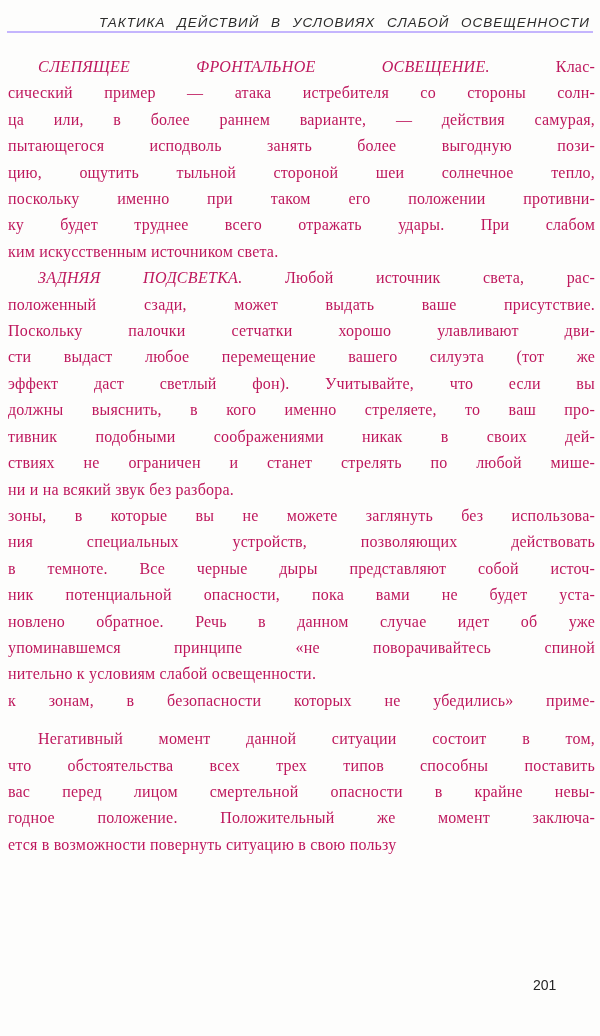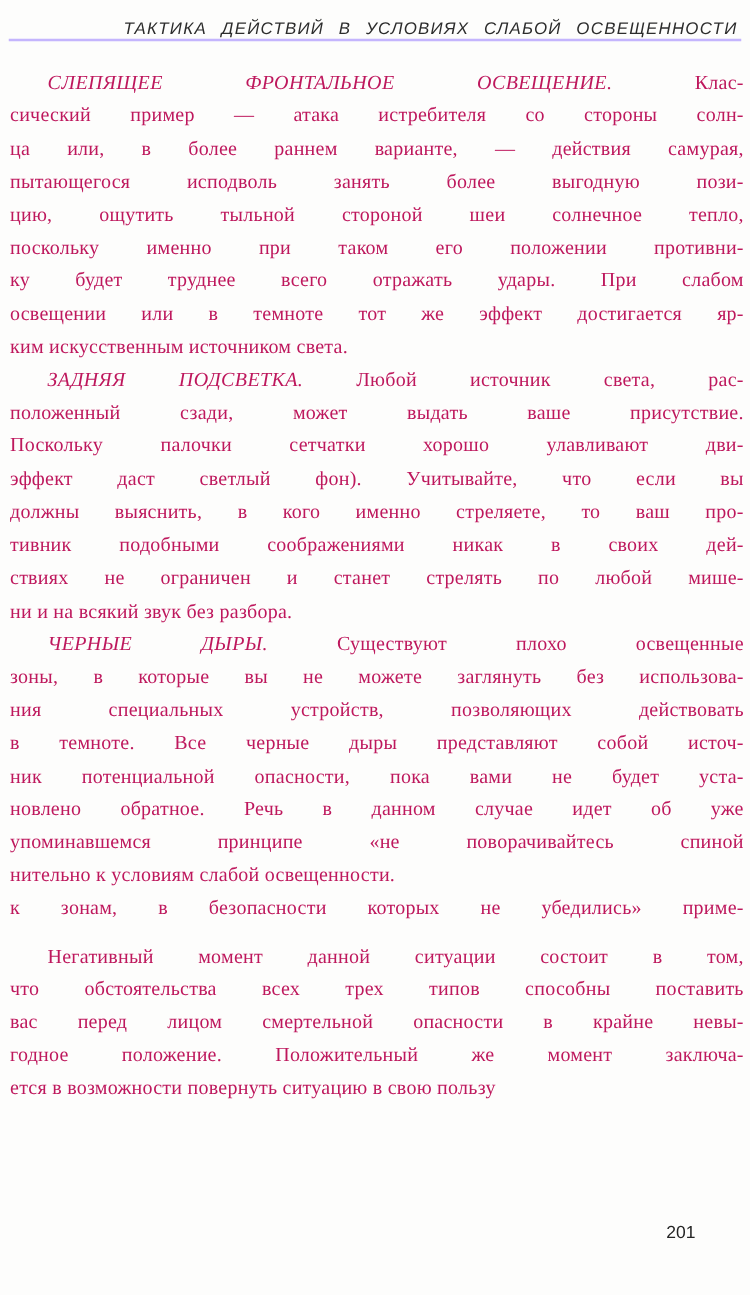--- a/index.html
+++ b/index.html
@@ -86,35 +86,34 @@
 
   <main class="body-text" id="paragraphs">
       <div class="paragraph">
         <div class="line first"><i class="run-in">СЛЕПЯЩЕЕ ФРОНТАЛЬНОЕ ОСВЕЩЕНИЕ.</i><span> Клас-</span></div>
         <div class="line">сический пример — атака истребителя со стороны солн-</div>
         <div class="line">ца или, в более раннем варианте, — действия самурая,</div>
         <div class="line">пытающегося исподволь занять более выгодную пози-</div>
         <div class="line">цию, ощутить тыльной стороной шеи солнечное тепло,</div>
         <div class="line">поскольку именно при таком его положении противни-</div>
         <div class="line">ку будет труднее всего отражать удары. При слабом</div>
-        <div class="line">освещении или в темноте тот же эффект достигается яр-</div>
         <div class="line last">ким искусственным источником света.</div>
       </div>
       <div class="paragraph">
         <div class="line first"><i class="run-in">ЗАДНЯЯ ПОДСВЕТКА.</i><span> Любой источник света, рас-</span></div>
         <div class="line">положенный сзади, может выдать ваше присутствие.</div>
         <div class="line">Поскольку палочки сетчатки хорошо улавливают дви-</div>
+        <div class="line">сти выдаст любое перемещение вашего силуэта (тот же</div>
         <div class="line">эффект даст светлый фон). Учитывайте, что если вы</div>
         <div class="line">должны выяснить, в кого именно стреляете, то ваш про-</div>
         <div class="line">тивник подобными соображениями никак в своих дей-</div>
         <div class="line">ствиях не ограничен и станет стрелять по любой мише-</div>
         <div class="line last">ни и на всякий звук без разбора.</div>
       </div>
       <div class="paragraph">
-        <div class="line first"><i class="run-in">ЧЕРНЫЕ ДЫРЫ.</i><span> Существуют плохо освещенные</span></div>
         <div class="line">зоны, в которые вы не можете заглянуть без использова-</div>
         <div class="line">ния специальных устройств, позволяющих действовать</div>
         <div class="line">в темноте. Все черные дыры представляют собой источ-</div>
         <div class="line">ник потенциальной опасности, пока вами не будет уста-</div>
         <div class="line">новлено обратное. Речь в данном случае идет об уже</div>
         <div class="line">упоминавшемся принципе «не поворачивайтесь спиной</div>
         <div class="line last">нительно к условиям слабой освещенности.</div>
         <div class="line">к зонам, в безопасности которых не убедились» приме-</div>
       </div>
       <div class="paragraph spaced">

